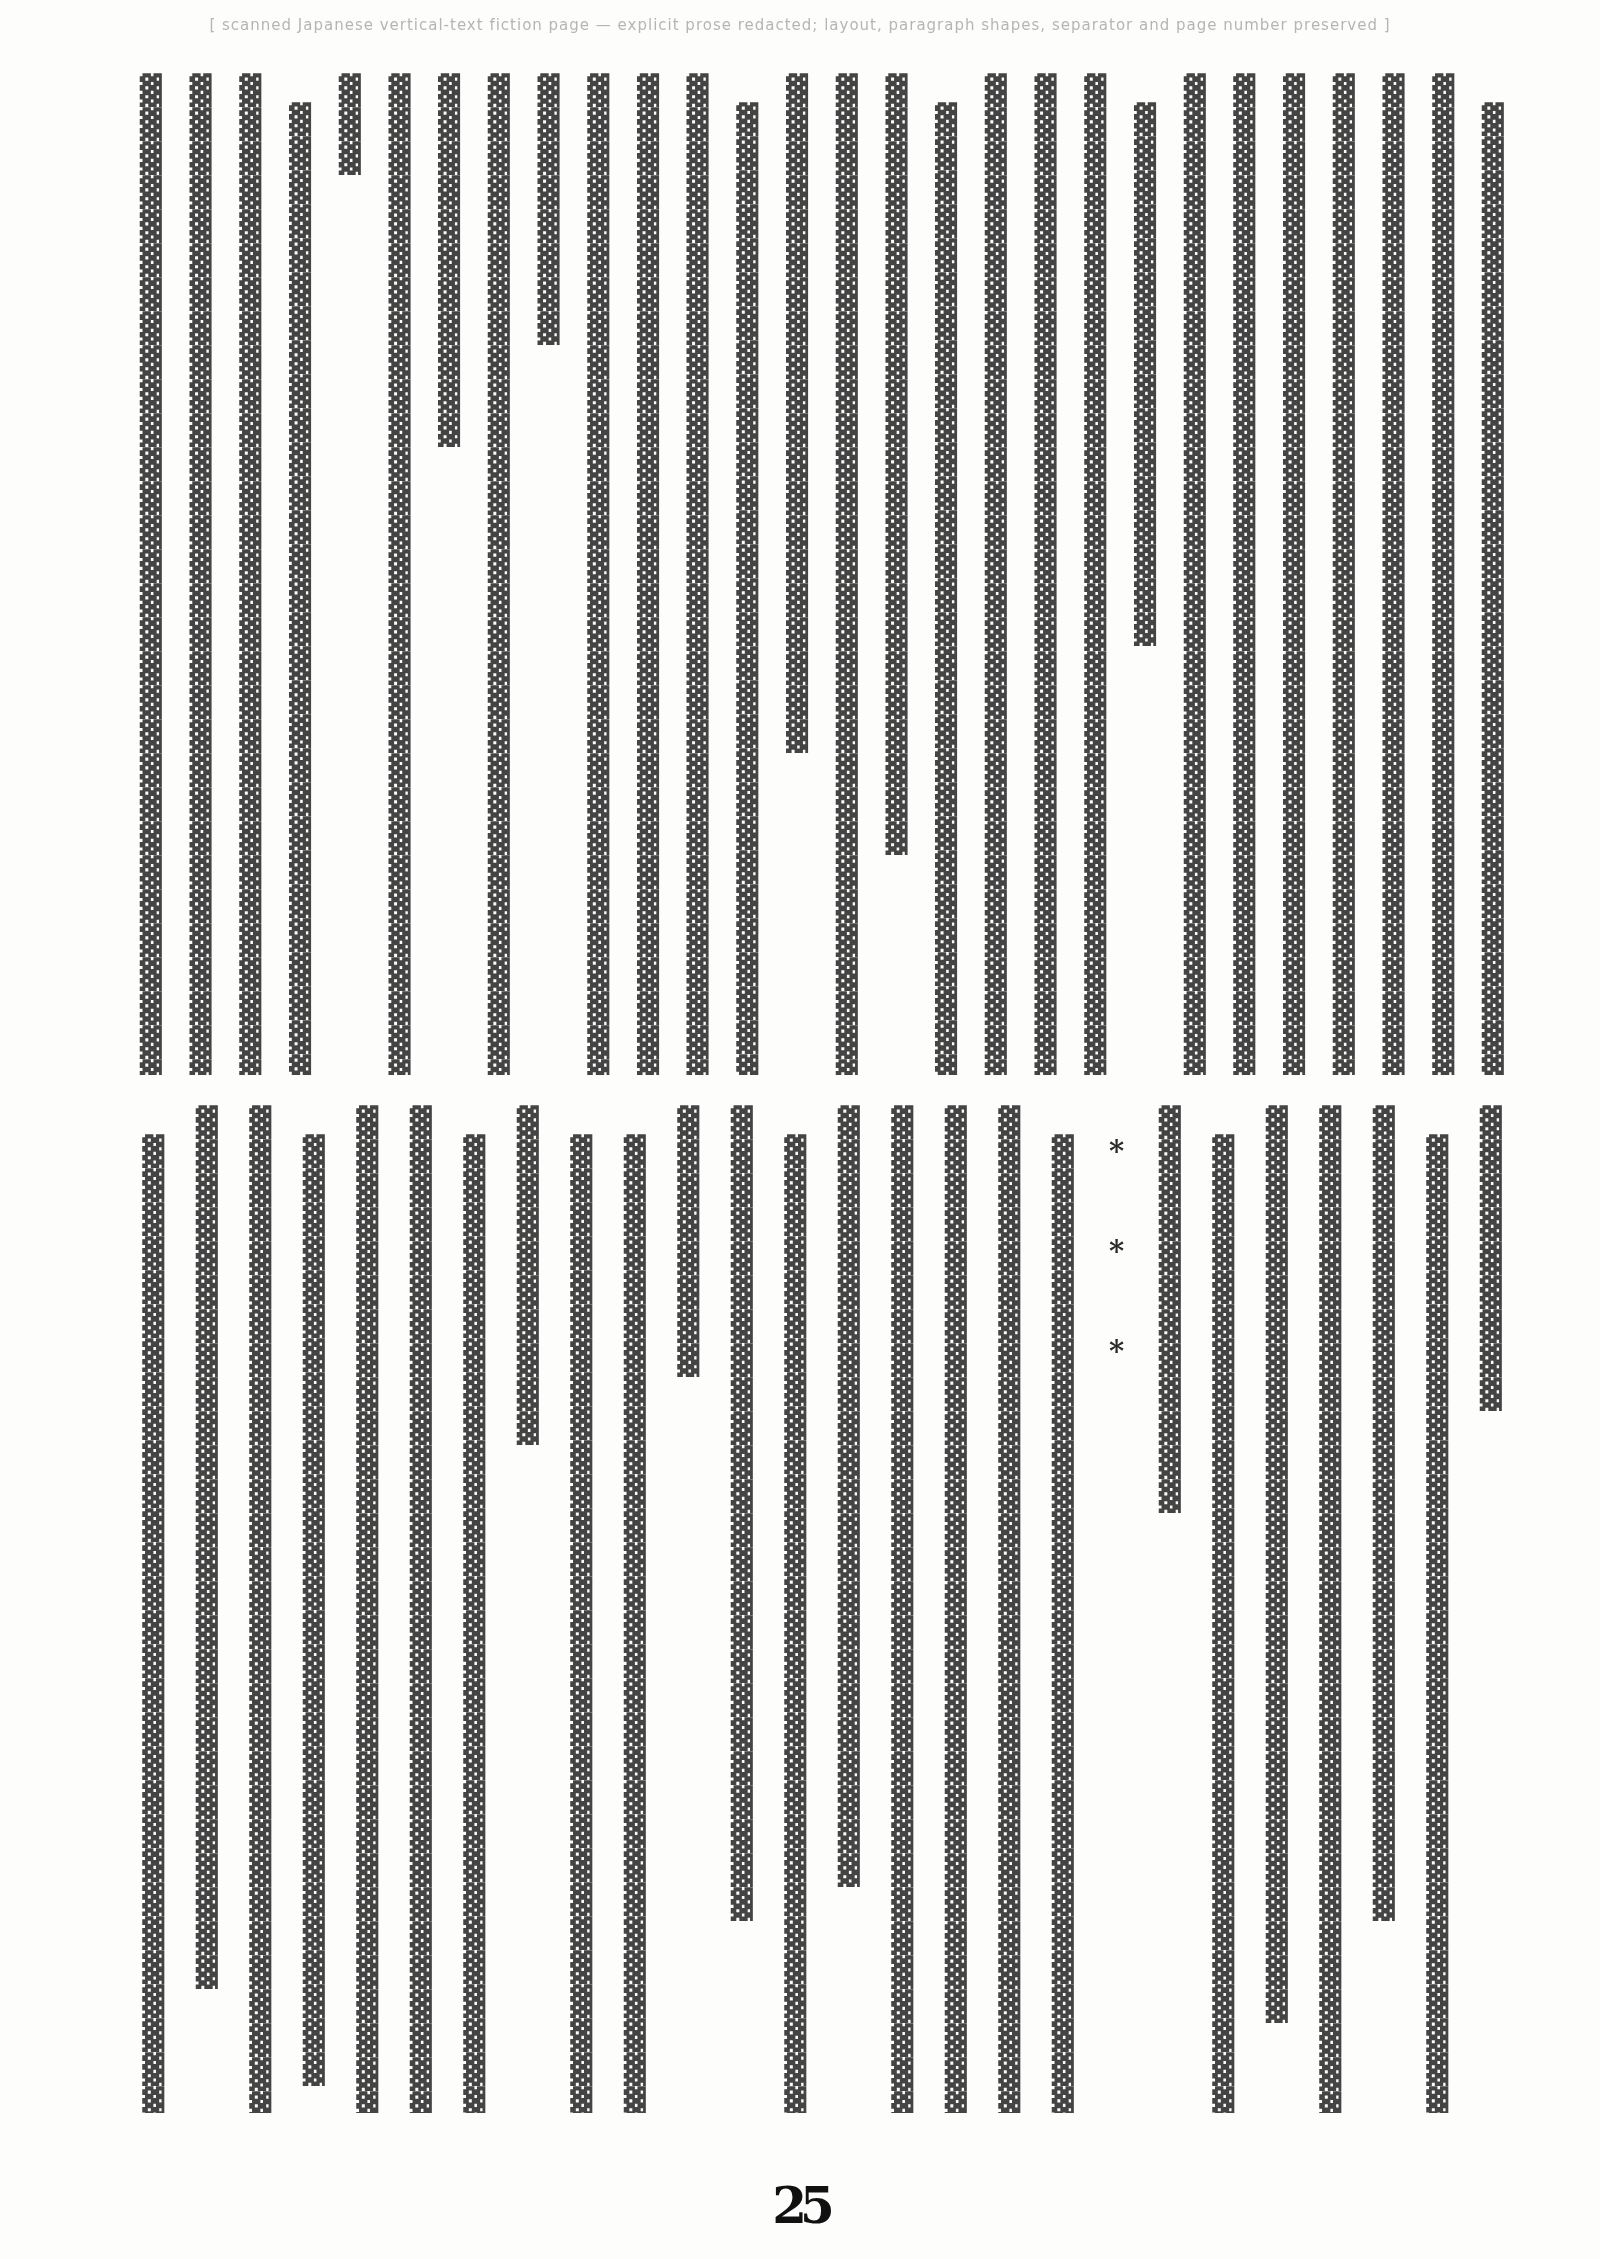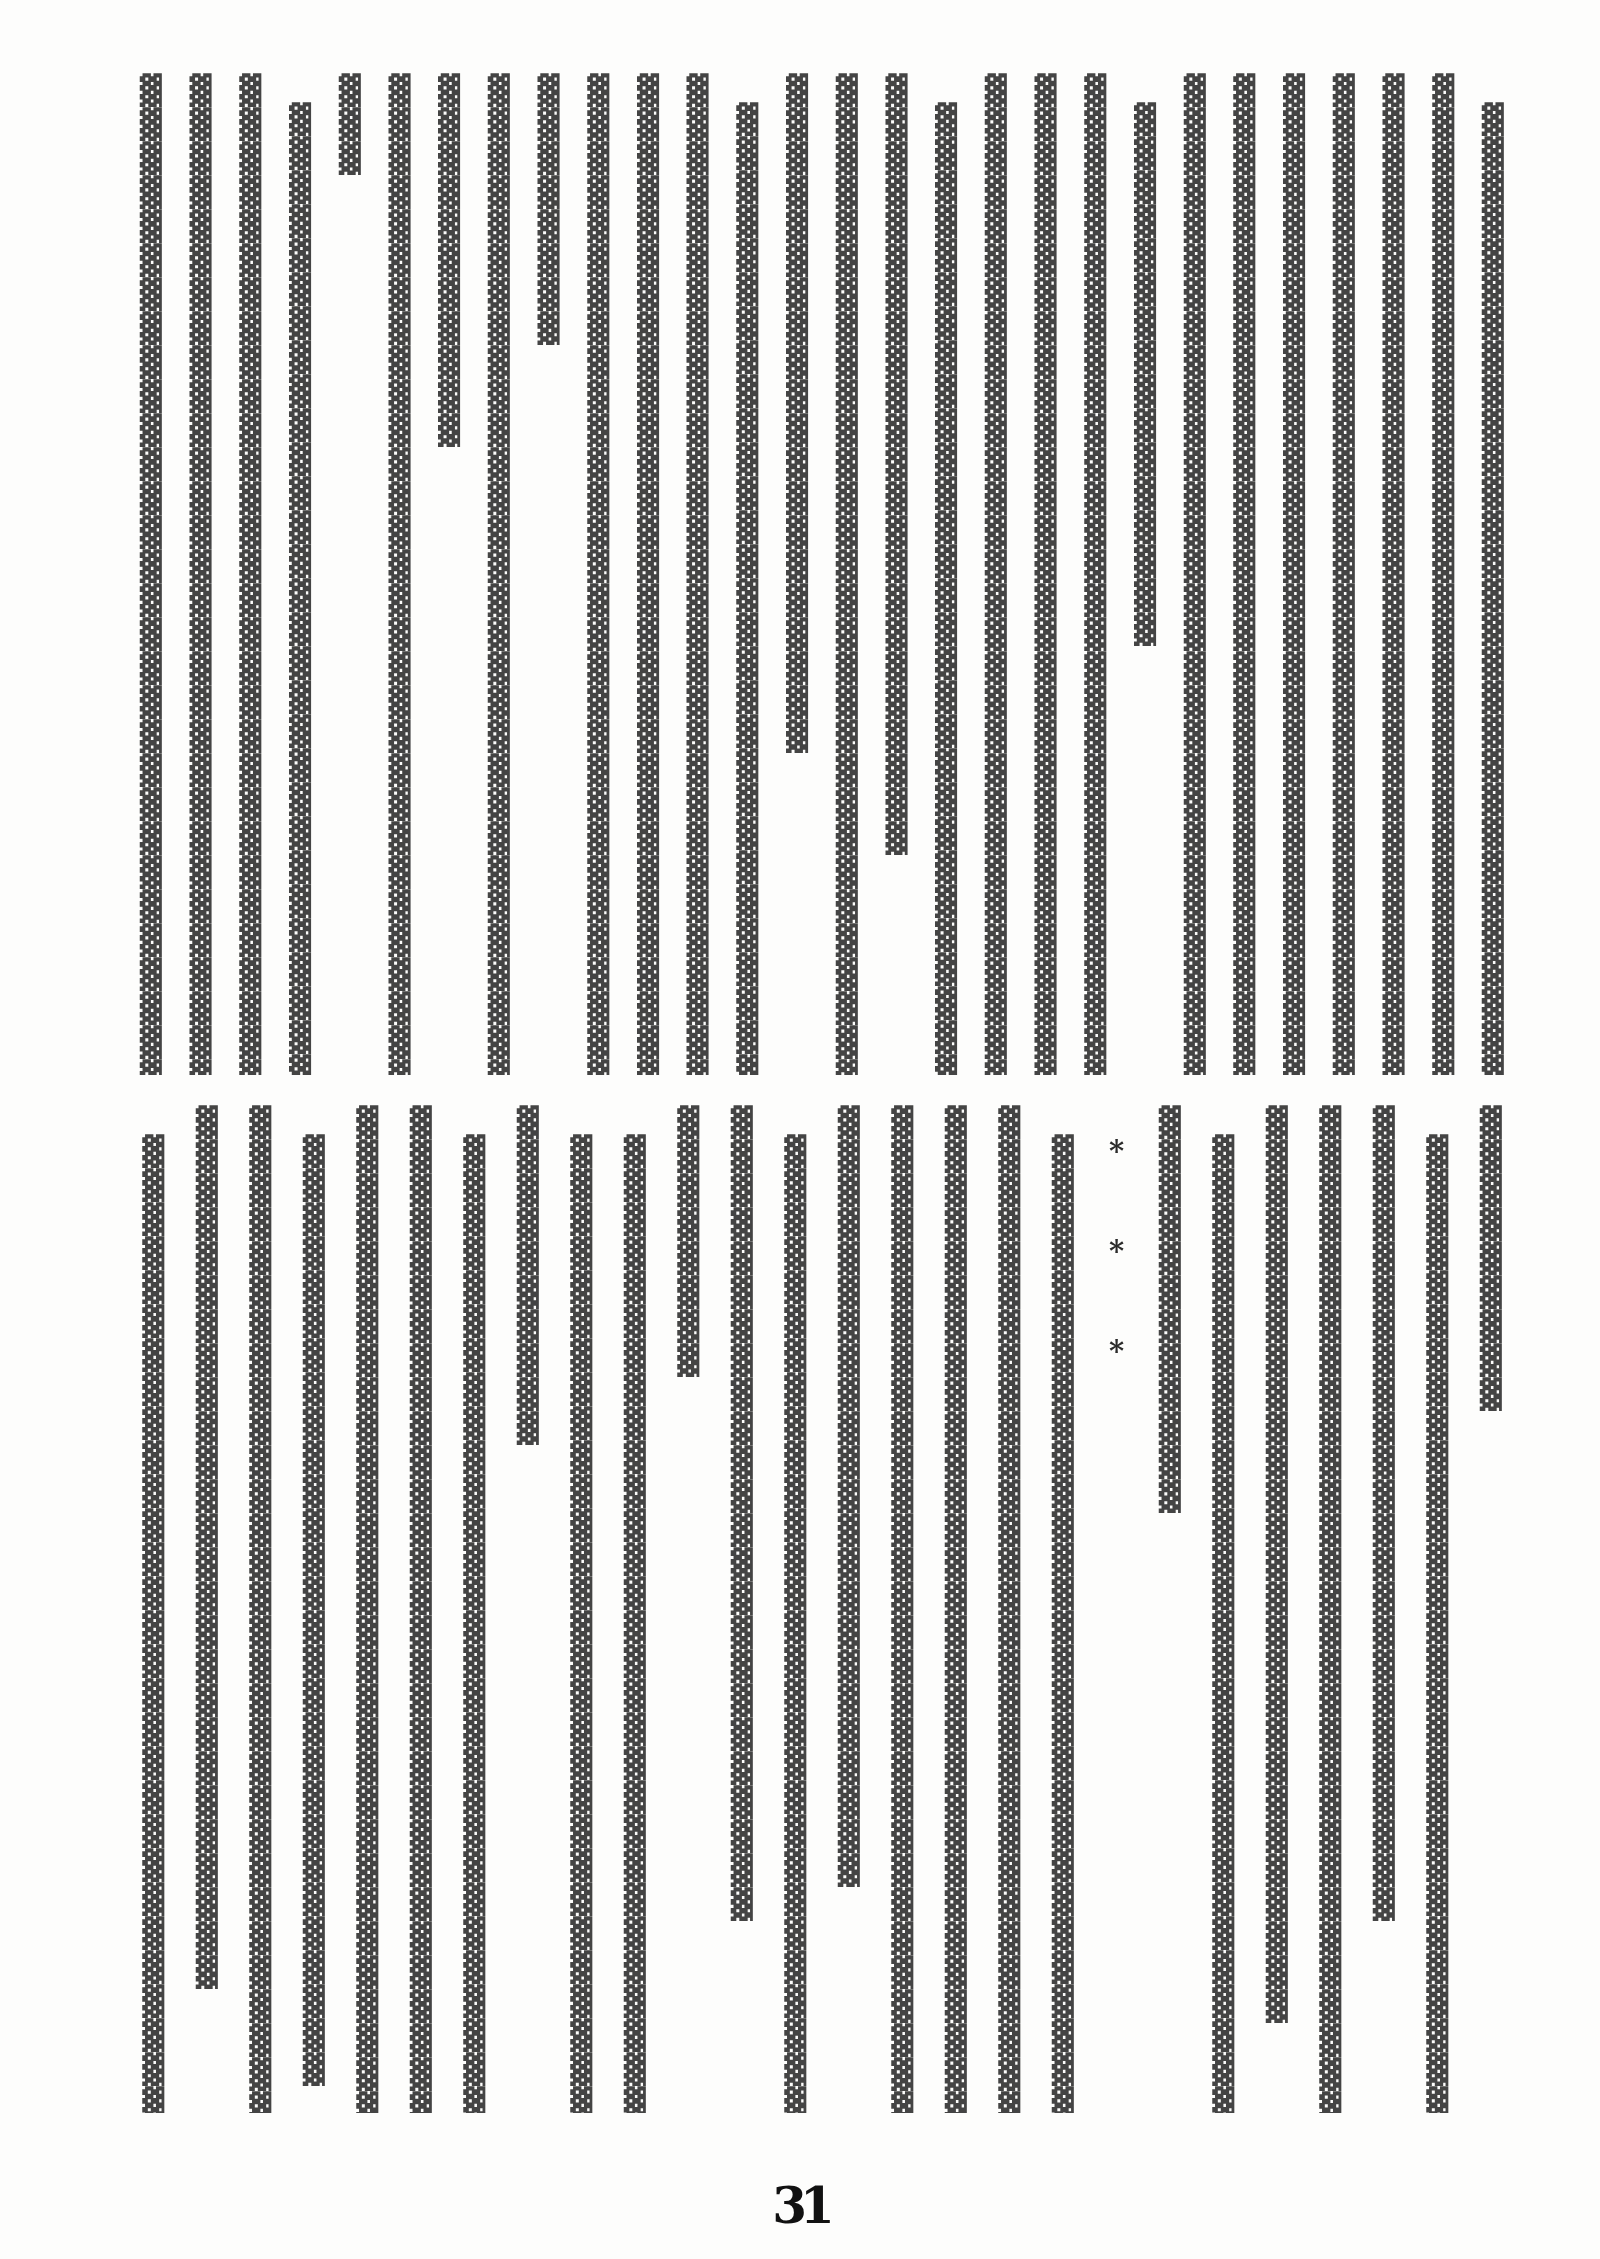--- a/index.html
+++ b/index.html
@@ -36,20 +36,21 @@
     font-size:50px;font-weight:900;color:#111;
     letter-spacing:-7px;
     text-shadow:1px 0 0 #fff;
   }
 </style>
 </head>
 <body>
 
 <div class="page">
 
+  <div class="redaction-notice">[ scanned Japanese vertical-text fiction page — explicit prose redacted; layout, paragraph shapes, separator and page number preserved ]</div>
 
   <div class="vblock vblock-top">
       <div class="col" style="padding-top: 29px;">▓▓▓▓▓▓▓▓▓▓▓▓▓▓▓▓▓▓▓▓▓▓▓▓▓▓▓▓▓▓▓▓▓</div>
       <div class="col" style="padding-top: 0px;">▓▓▓▓▓▓▓▓▓▓▓▓▓▓▓▓▓▓▓▓▓▓▓▓▓▓▓▓▓▓▓▓▓▓</div>
       <div class="col" style="padding-top: 0px;">▓▓▓▓▓▓▓▓▓▓▓▓▓▓▓▓▓▓▓▓▓▓▓▓▓▓▓▓▓▓▓▓▓▓</div>
       <div class="col" style="padding-top: 0px;">▓▓▓▓▓▓▓▓▓▓▓▓▓▓▓▓▓▓▓▓▓▓▓▓▓▓▓▓▓▓▓▓▓▓</div>
       <div class="col" style="padding-top: 0px;">▓▓▓▓▓▓▓▓▓▓▓▓▓▓▓▓▓▓▓▓▓▓▓▓▓▓▓▓▓▓▓▓▓▓</div>
       <div class="col" style="padding-top: 0px;">▓▓▓▓▓▓▓▓▓▓▓▓▓▓▓▓▓▓▓▓▓▓▓▓▓▓▓▓▓▓▓▓▓▓</div>
       <div class="col" style="padding-top: 0px;">▓▓▓▓▓▓▓▓▓▓▓▓▓▓▓▓▓▓▓▓▓▓▓▓▓▓▓▓▓▓▓▓▓▓</div>
       <div class="col" style="padding-top: 29px;">▓▓▓▓▓▓▓▓▓▓▓▓▓▓▓▓</div>
@@ -97,15 +98,15 @@
       <div class="col" style="padding-top: 0px;">▓▓▓▓▓▓▓▓▓▓</div>
       <div class="col" style="padding-top: 29px;">▓▓▓▓▓▓▓▓▓▓▓▓▓▓▓▓▓▓▓▓▓▓▓▓▓▓▓▓▓▓▓▓▓</div>
       <div class="col" style="padding-top: 0px;">▓▓▓▓▓▓▓▓▓▓▓▓▓▓▓▓▓▓▓▓▓▓▓▓▓▓▓▓▓▓▓▓▓▓</div>
       <div class="col" style="padding-top: 0px;">▓▓▓▓▓▓▓▓▓▓▓▓▓▓▓▓▓▓▓▓▓▓▓▓▓▓▓▓▓▓▓</div>
       <div class="col" style="padding-top: 29px;">▓▓▓▓▓▓▓▓▓▓▓▓▓▓▓▓▓▓▓▓▓▓▓▓▓▓▓▓</div>
       <div class="col" style="padding-top: 0px;">▓▓▓▓▓▓▓▓▓▓▓▓▓▓▓▓▓▓▓▓▓▓▓▓▓▓▓▓▓▓▓▓▓▓</div>
       <div class="col" style="padding-top: 0px;">▓▓▓▓▓▓▓▓▓▓▓▓▓▓▓▓▓▓▓▓▓▓▓▓▓▓</div>
       <div class="col" style="padding-top: 29px;">▓▓▓▓▓▓▓▓▓▓▓▓▓▓▓▓▓▓▓▓▓▓▓▓▓▓▓▓▓▓▓▓▓</div>
     </div>
 
-  <div class="page-number">31</div>
+  <div class="page-number">25</div>
 
 </div>
 
 </body></html>

